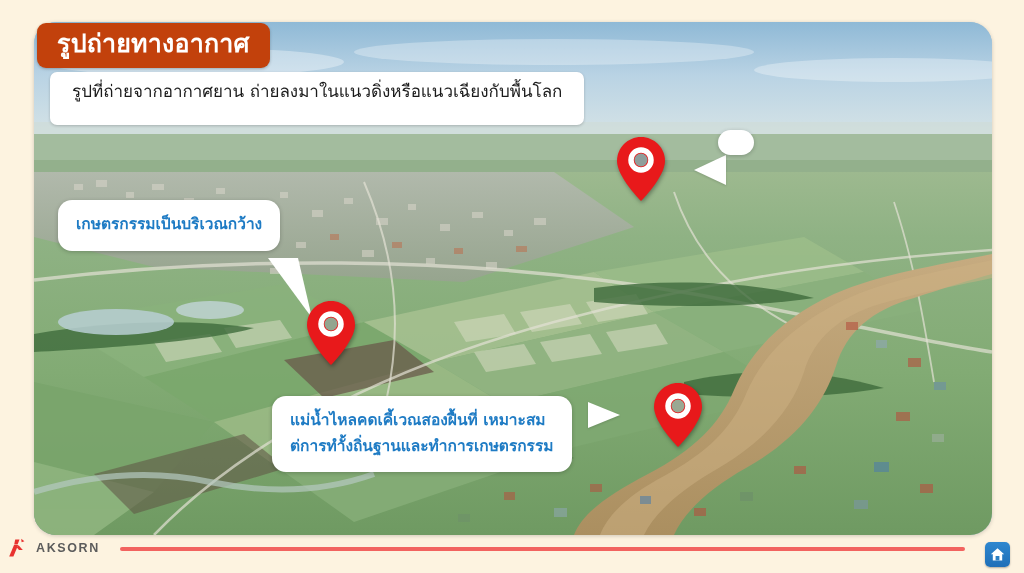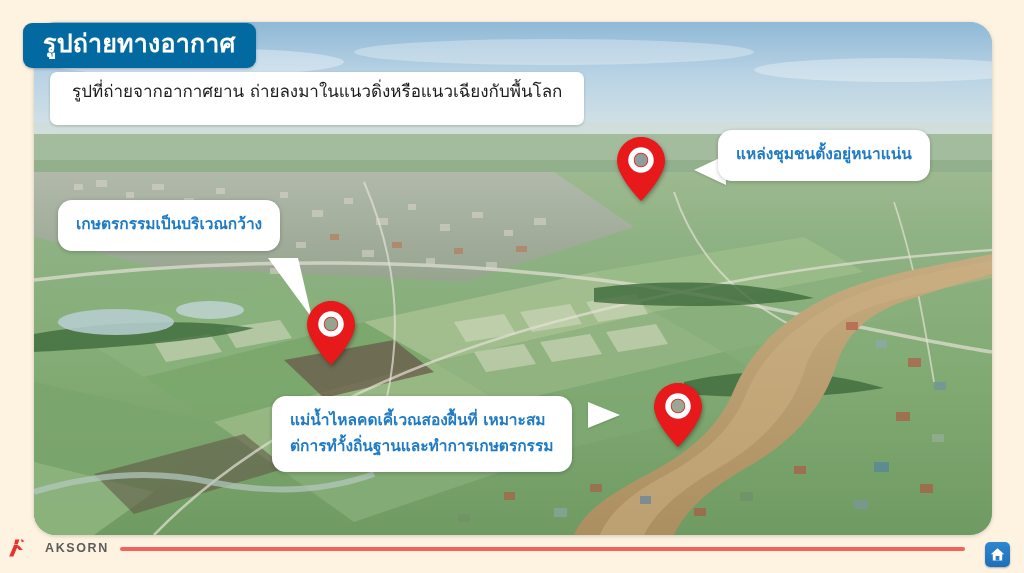--- a/index.html
+++ b/index.html
@@ -16,22 +16,22 @@
   .photo{
     position:absolute;left:34px;top:22px;width:958px;height:513px;
     border-radius:22px;overflow:hidden;
     box-shadow:0 1px 4px rgba(0,0,0,.18);
     background:#9fc3d8;
   }
   .photo svg{display:block;width:100%;height:100%;}
 
   
   .title-tab{
-    position:absolute;left:23px;top:23px;
-    background:#0369a1;
+    position:absolute;left:37px;top:23px;
+    background:#c2410c;
     color:#fff;
     border-radius:9px;
     padding:7px 20px 9px 20px;
     font-size:25px;font-weight:bold;line-height:1.15;
     letter-spacing:.2px;
     box-shadow:0 1px 3px rgba(0,0,0,.25);
     z-index:6;
     white-space:nowrap;
   }
   
@@ -92,21 +92,21 @@
   }
 
   
   .pin{position:absolute;z-index:7;}
   .pin svg{display:block;filter:drop-shadow(1px 2px 2px rgba(0,0,0,.35));}
 
   
   .footer{position:absolute;left:0;bottom:0;width:100%;height:40px;}
   .brand{
     position:absolute;left:8px;top:5px;
-    display:flex;align-items:center;gap:19px;
+    display:flex;align-items:center;gap:10px;
   }
   .brand-mark{width:18px;height:20px;display:block;}
   .brand-text{
     font-size:12.5px;letter-spacing:1.6px;color:#5c5c5c;font-weight:bold;
     font-family:"Liberation Sans",sans-serif;
   }
   .brand-rule{
     position:absolute;left:120px;top:14px;height:4px;width:845px;
     background:#f2635f;border-radius:2px;
   }
@@ -295,21 +295,20 @@
       <path d="M0 470 C60 452 120 448 176 460 C236 472 290 470 340 452" stroke="#b5c9c1" stroke-width="6" fill="none" opacity=".7"></path>
     </svg>
   </div>
 
   <div class="title-tab">รูปถ่ายทางอากาศ</div>
 
   <div class="subtitle-bar">รูปที่ถ่ายจากอากาศยาน ถ่ายลงมาในแนวดิ่งหรือแนวเฉียงกับพื้นโลก</div>
 
   <div class="tail tail-right"></div>
   <div class="callout callout-right">
-    <span class="ln">แหล่งชุมชนตั้งอยู่หนาแน่น</span>
   </div>
 
   <div class="tail-left-spike">
     <svg width="46" height="62" viewBox="0 0 46 62">
       <path d="M0 0 L30 0 L44 60 Z" fill="#ffffff"></path>
     </svg>
   </div>
   <div class="callout callout-left">
     <span class="ln">เกษตรกรรมเป็นบริเวณกว้าง</span>
   </div>

